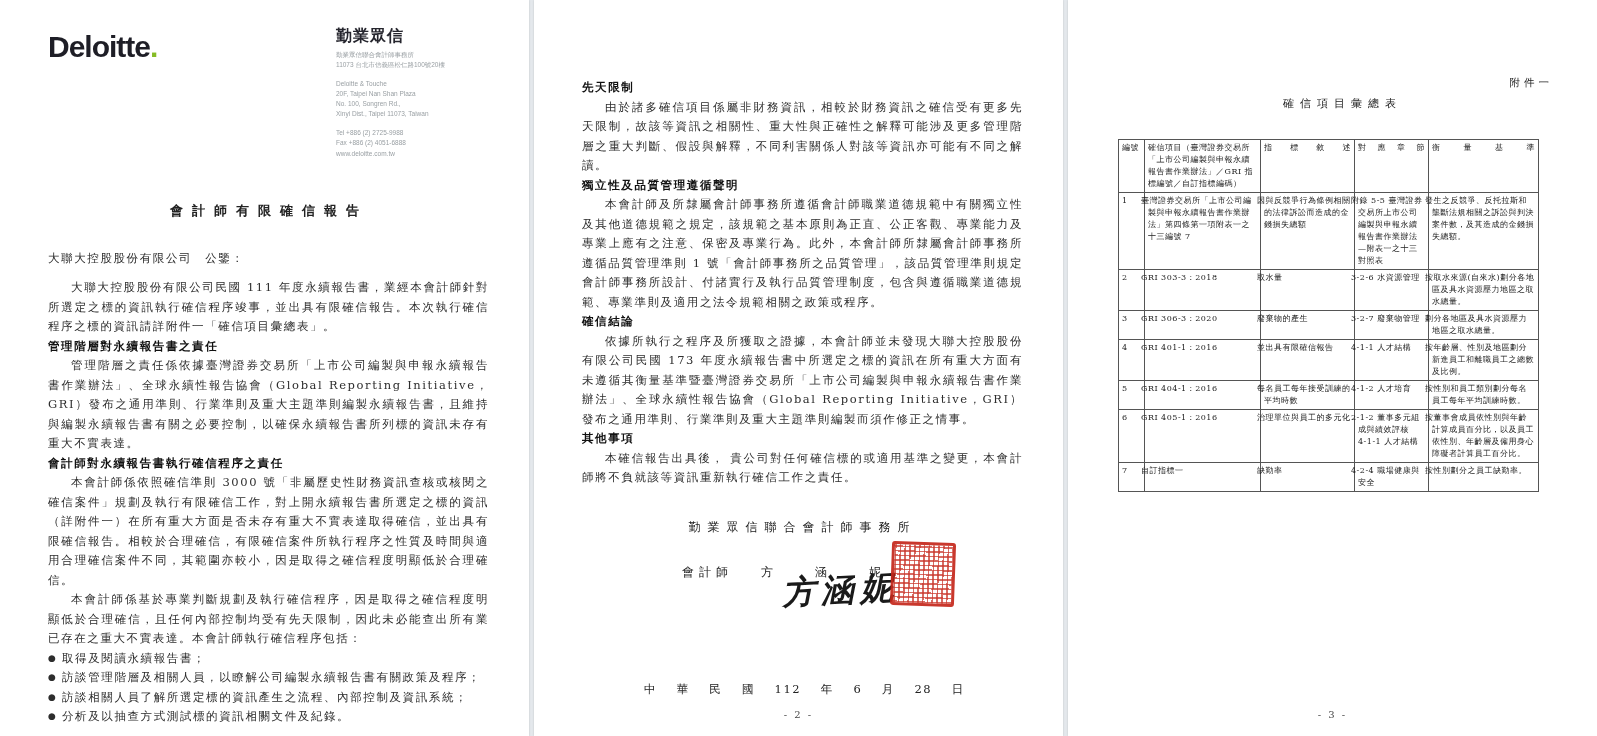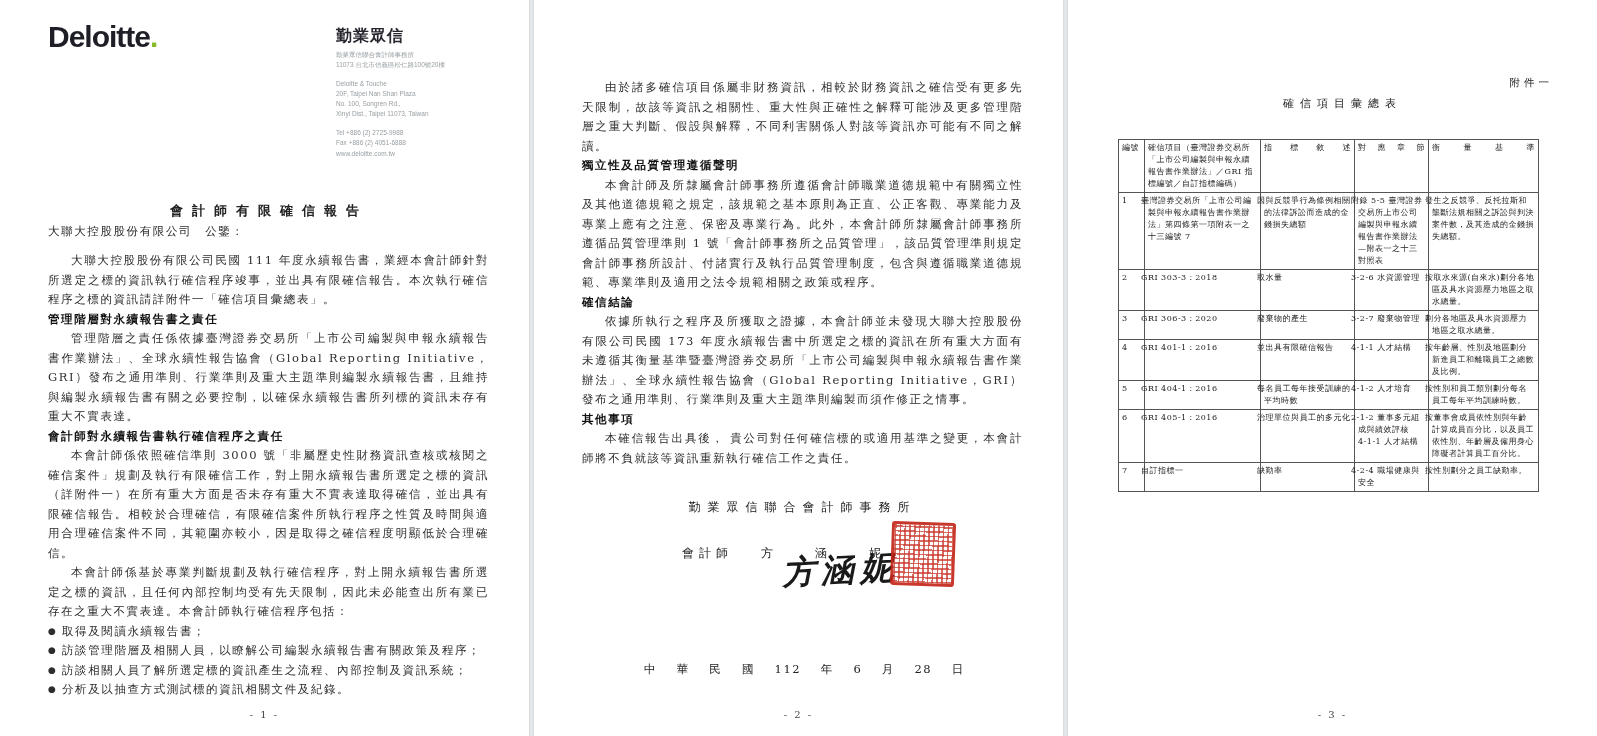--- a/index.html
+++ b/index.html
@@ -4,31 +4,31 @@
 <style>
   * { margin:0; padding:0; box-sizing:border-box; }
   html,body { width:1597px; height:736px; overflow:hidden; }
   body { background:#e8ebef; font-family:"DejaVu Serif", serif; }
   .stage { width:1597px; height:736px; display:flex; }
   .page { background:#ffffff; width:529px; height:736px; position:relative; flex:0 0 auto; box-shadow:0 0 2px rgba(0,0,0,.15); }
   .gutter { width:5px; height:736px; background:#e4e8ec; flex:0 0 auto; }
 
   
   .p1-head { display:flex; justify-content:space-between; padding:22px 38px 0 48px; }
-  .logo-word { font-family:"Liberation Sans", sans-serif; font-weight:bold; font-size:30px; letter-spacing:-1px; color:#1e1e26; line-height:1; }
+  .logo-word { font-family:"Liberation Sans", sans-serif; font-weight:bold; font-size:30px; letter-spacing:-1px; color:#1e1e26; line-height:1;margin-top:10px; }
   .logo-dot { color:#86bc25; }
   .firm-block { width:155px; padding-top:4px; }
   .firm-cn { font-family:Liberation Mono, monospace; font-weight:bold; font-size:16px; color:#26262e; letter-spacing:1px; margin-bottom:3px; }
   .addr-group { margin-bottom:9px; }
   .addr-line { font-family:"Liberation Sans", sans-serif; font-size:6.5px; color:#9aa0a4; line-height:1.55; }
 
   
   .doc-title { text-align:center; font-weight:bold; font-size:13px; letter-spacing:9px; color:#222; margin-top:34px; text-indent:9px; }
   .body-col { padding:0 40px 0 48px; font-size:11.5px; color:#2d2d2d; text-align:justify; line-height:19.5px; letter-spacing:1.6px; }
-  .salutation { margin-top:2px; margin-bottom:10px; }
+  .salutation { margin-top:29px; margin-bottom:10px; }
   .para { text-indent:2em; }
   .sec-h { font-weight:bold; color:#111; }
   .bullet-row { display:flex; }
   .bullet-dot { flex:0 0 14px; font-size:9px; line-height:19.5px; }
   .bullet-text { flex:1; }
   .page-num { position:absolute; bottom:16px; left:0; width:100%; text-align:center; font-size:10px; color:#444; letter-spacing:2px; }
 
   
   .p2-body { padding-top:78px; }
   .sig-area { position:relative; margin-top:30px; height:150px; }
@@ -87,21 +87,21 @@
 
     <div class="doc-title">會計師有限確信報告</div>
 
     <div class="body-col">
       <div class="salutation">大聯大控股股份有限公司　公鑒：</div>
       <div class="para">大聯大控股股份有限公司民國 111 年度永續報告書，業經本會計師針對所選定之標的資訊執行確信程序竣事，並出具有限確信報告。本次執行確信程序之標的資訊請詳附件一「確信項目彙總表」。</div>
       <div class="sec-h">管理階層對永續報告書之責任</div>
       <div class="para">管理階層之責任係依據臺灣證券交易所「上市公司編製與申報永續報告書作業辦法」、全球永續性報告協會（Global Reporting Initiative，GRI）發布之通用準則、行業準則及重大主題準則編製永續報告書，且維持與編製永續報告書有關之必要控制，以確保永續報告書所列標的資訊未存有重大不實表達。</div>
       <div class="sec-h">會計師對永續報告書執行確信程序之責任</div>
       <div class="para">本會計師係依照確信準則 3000 號「非屬歷史性財務資訊查核或核閱之確信案件」規劃及執行有限確信工作，對上開永續報告書所選定之標的資訊（詳附件一）在所有重大方面是否未存有重大不實表達取得確信，並出具有限確信報告。相較於合理確信，有限確信案件所執行程序之性質及時間與適用合理確信案件不同，其範圍亦較小，因是取得之確信程度明顯低於合理確信。</div>
-      <div class="para">本會計師係基於專業判斷規劃及執行確信程序，對上開永續報告書所選定之標的資訊，且任何內部控制均受有先天限制，因此未必能查出所有業已存在之重大不實表達。本會計師執行確信程序包括：</div>
+      <div class="para">本會計師係基於專業判斷規劃及執行確信程序，因是取得之確信程度明顯低於合理確信，且任何內部控制均受有先天限制，因此未必能查出所有業已存在之重大不實表達。本會計師執行確信程序包括：</div>
       <div class="bullet-row">
         <span class="bullet-dot">●</span>
         <span class="bullet-text">取得及閱讀永續報告書；</span>
       </div>
       <div class="bullet-row">
         <span class="bullet-dot">●</span>
         <span class="bullet-text">訪談管理階層及相關人員，以瞭解公司編製永續報告書有關政策及程序；</span>
       </div>
       <div class="bullet-row">
         <span class="bullet-dot">●</span>
@@ -113,20 +113,21 @@
       </div>
     </div>
 
     <div class="page-num">- 1 -</div>
   </div>
 
   <div class="gutter"></div>
 
   <div class="page">
     <div class="body-col p2-body">
+      <div class="sec-h">先天限制</div>
       <div class="para">由於諸多確信項目係屬非財務資訊，相較於財務資訊之確信受有更多先天限制，故該等資訊之相關性、重大性與正確性之解釋可能涉及更多管理階層之重大判斷、假設與解釋，不同利害關係人對該等資訊亦可能有不同之解讀。</div>
       <div class="sec-h">獨立性及品質管理遵循聲明</div>
       <div class="para">本會計師及所隸屬會計師事務所遵循會計師職業道德規範中有關獨立性及其他道德規範之規定，該規範之基本原則為正直、公正客觀、專業能力及專業上應有之注意、保密及專業行為。此外，本會計師所隸屬會計師事務所遵循品質管理準則 1 號「會計師事務所之品質管理」，該品質管理準則規定會計師事務所設計、付諸實行及執行品質管理制度，包含與遵循職業道德規範、專業準則及適用之法令規範相關之政策或程序。</div>
       <div class="sec-h">確信結論</div>
       <div class="para">依據所執行之程序及所獲取之證據，本會計師並未發現大聯大控股股份有限公司民國 173 年度永續報告書中所選定之標的資訊在所有重大方面有未遵循其衡量基準暨臺灣證券交易所「上市公司編製與申報永續報告書作業辦法」、全球永續性報告協會（Global Reporting Initiative，GRI）發布之通用準則、行業準則及重大主題準則編製而須作修正之情事。</div>
       <div class="sec-h">其他事項</div>
       <div class="para">本確信報告出具後， 貴公司對任何確信標的或適用基準之變更，本會計師將不負就該等資訊重新執行確信工作之責任。</div>
 
       <div class="sig-area">
         <div class="firm-line">勤業眾信聯合會計師事務所</div>

